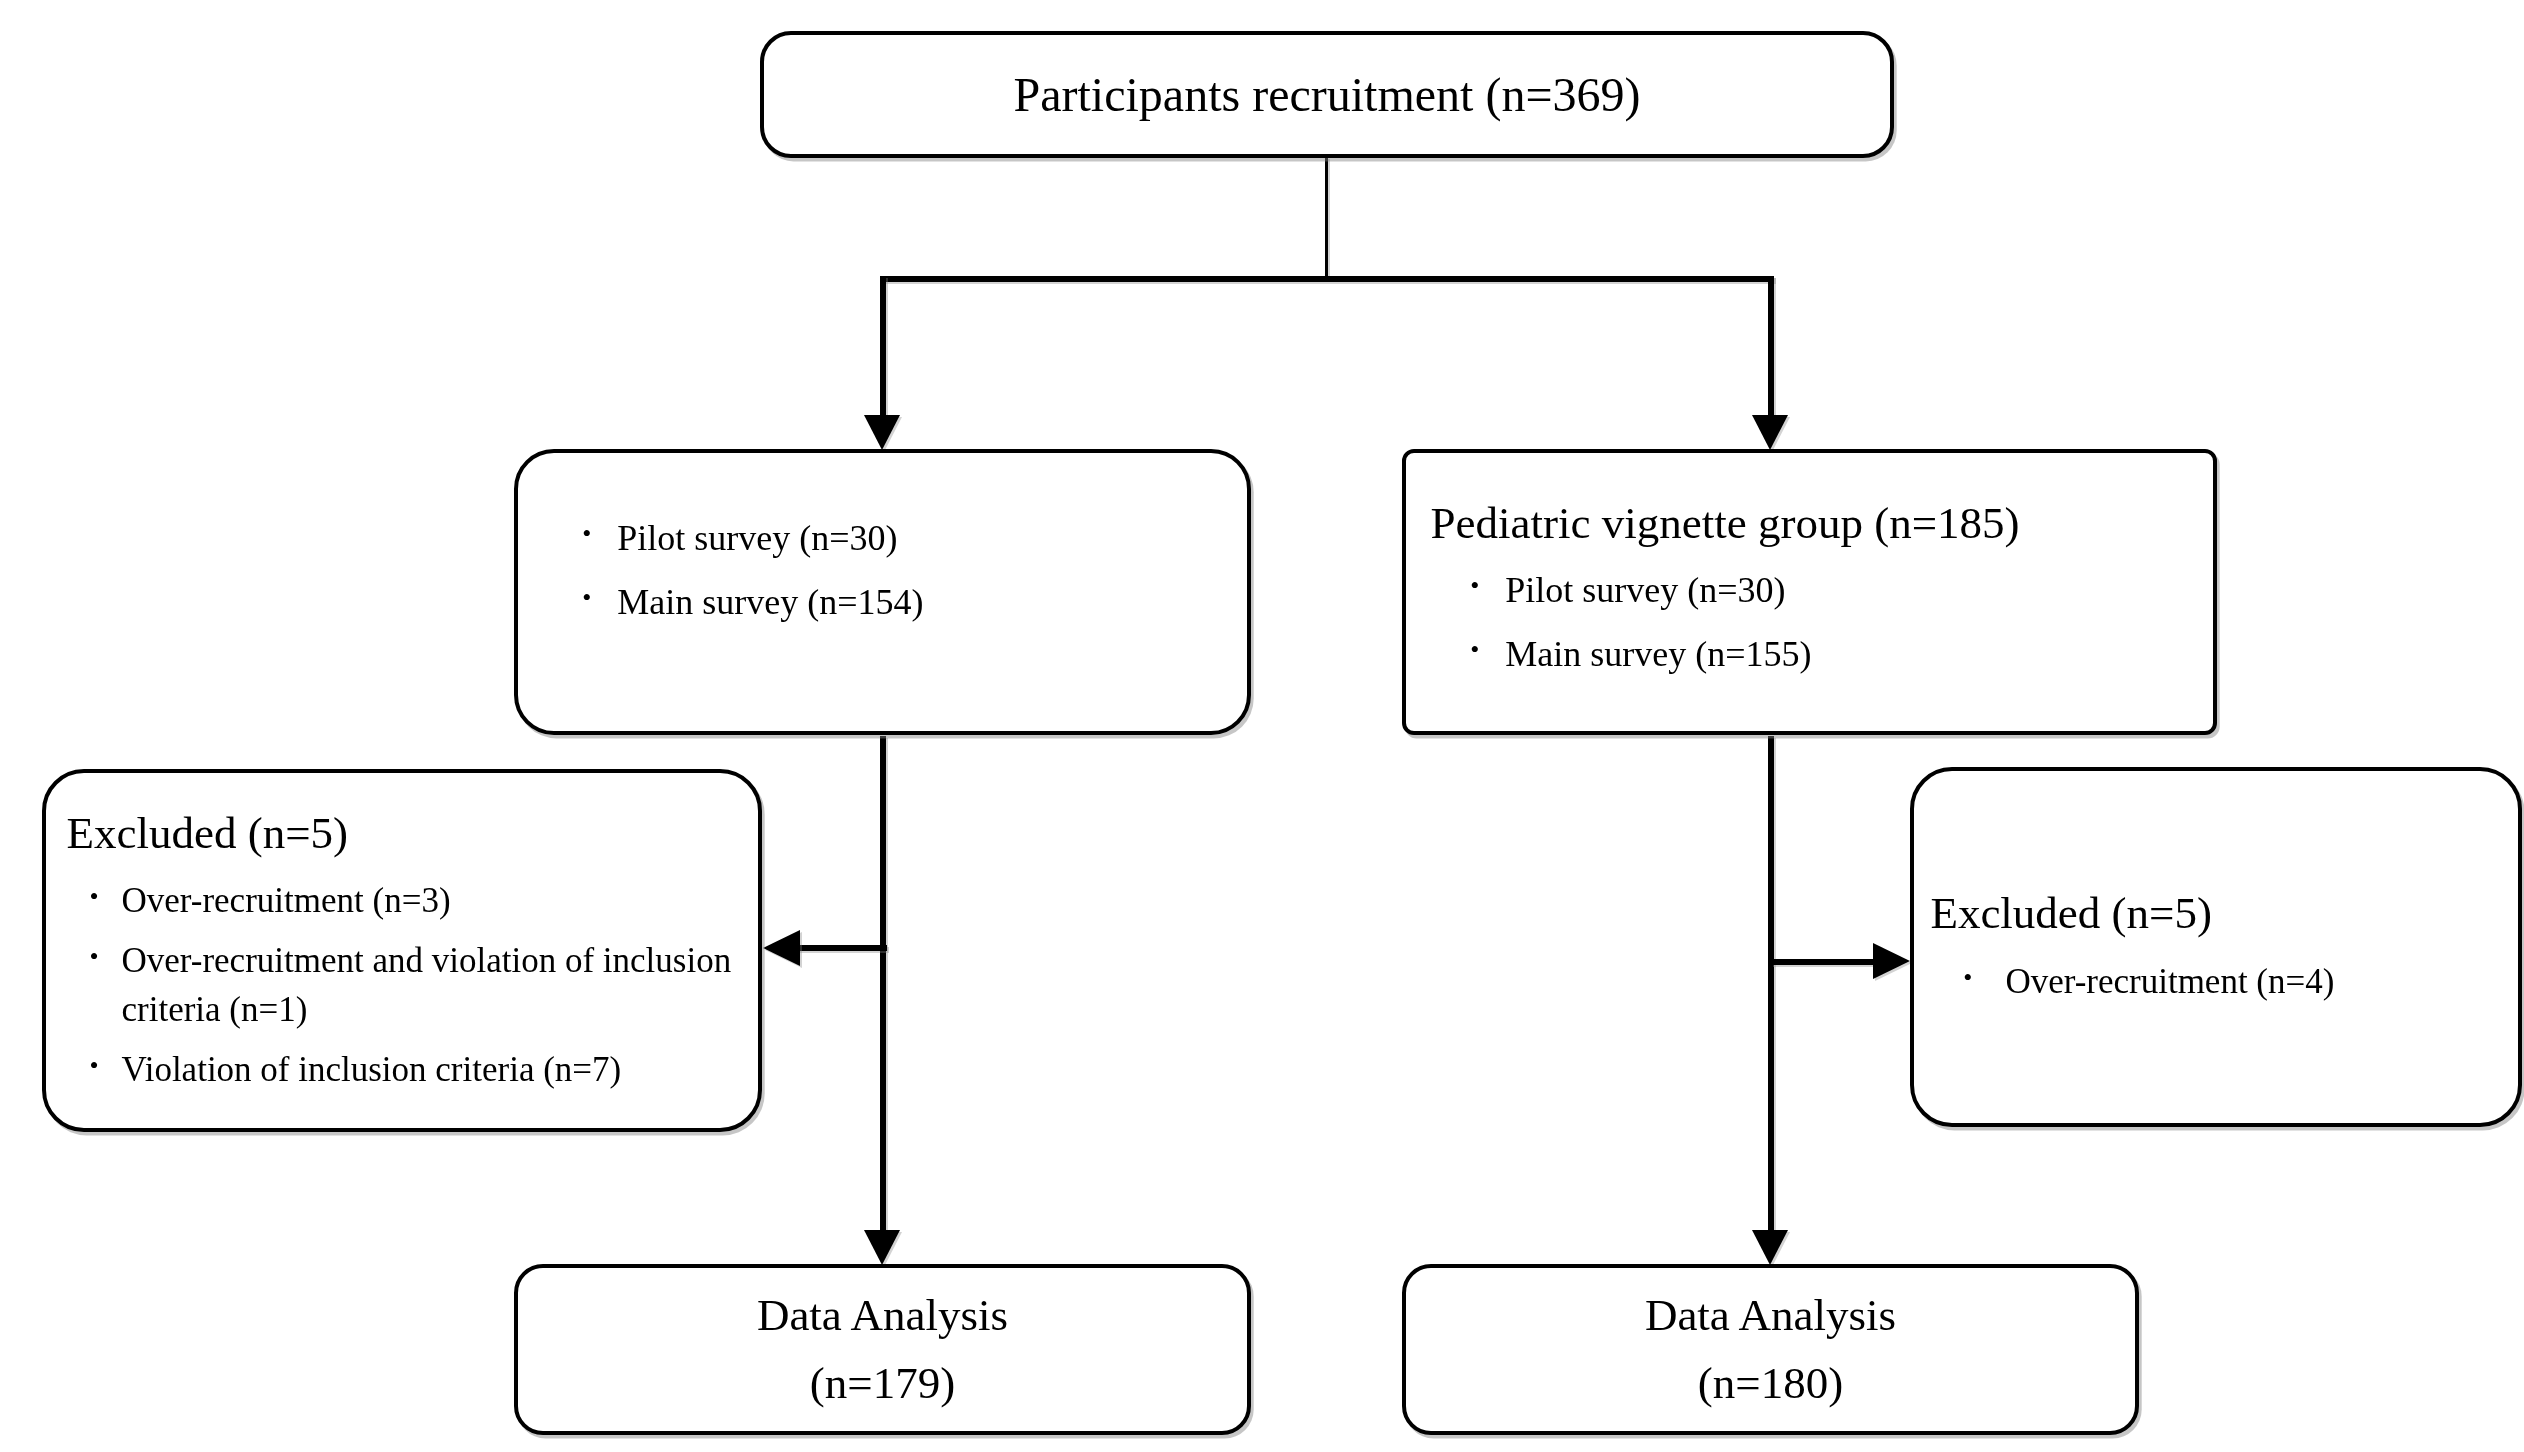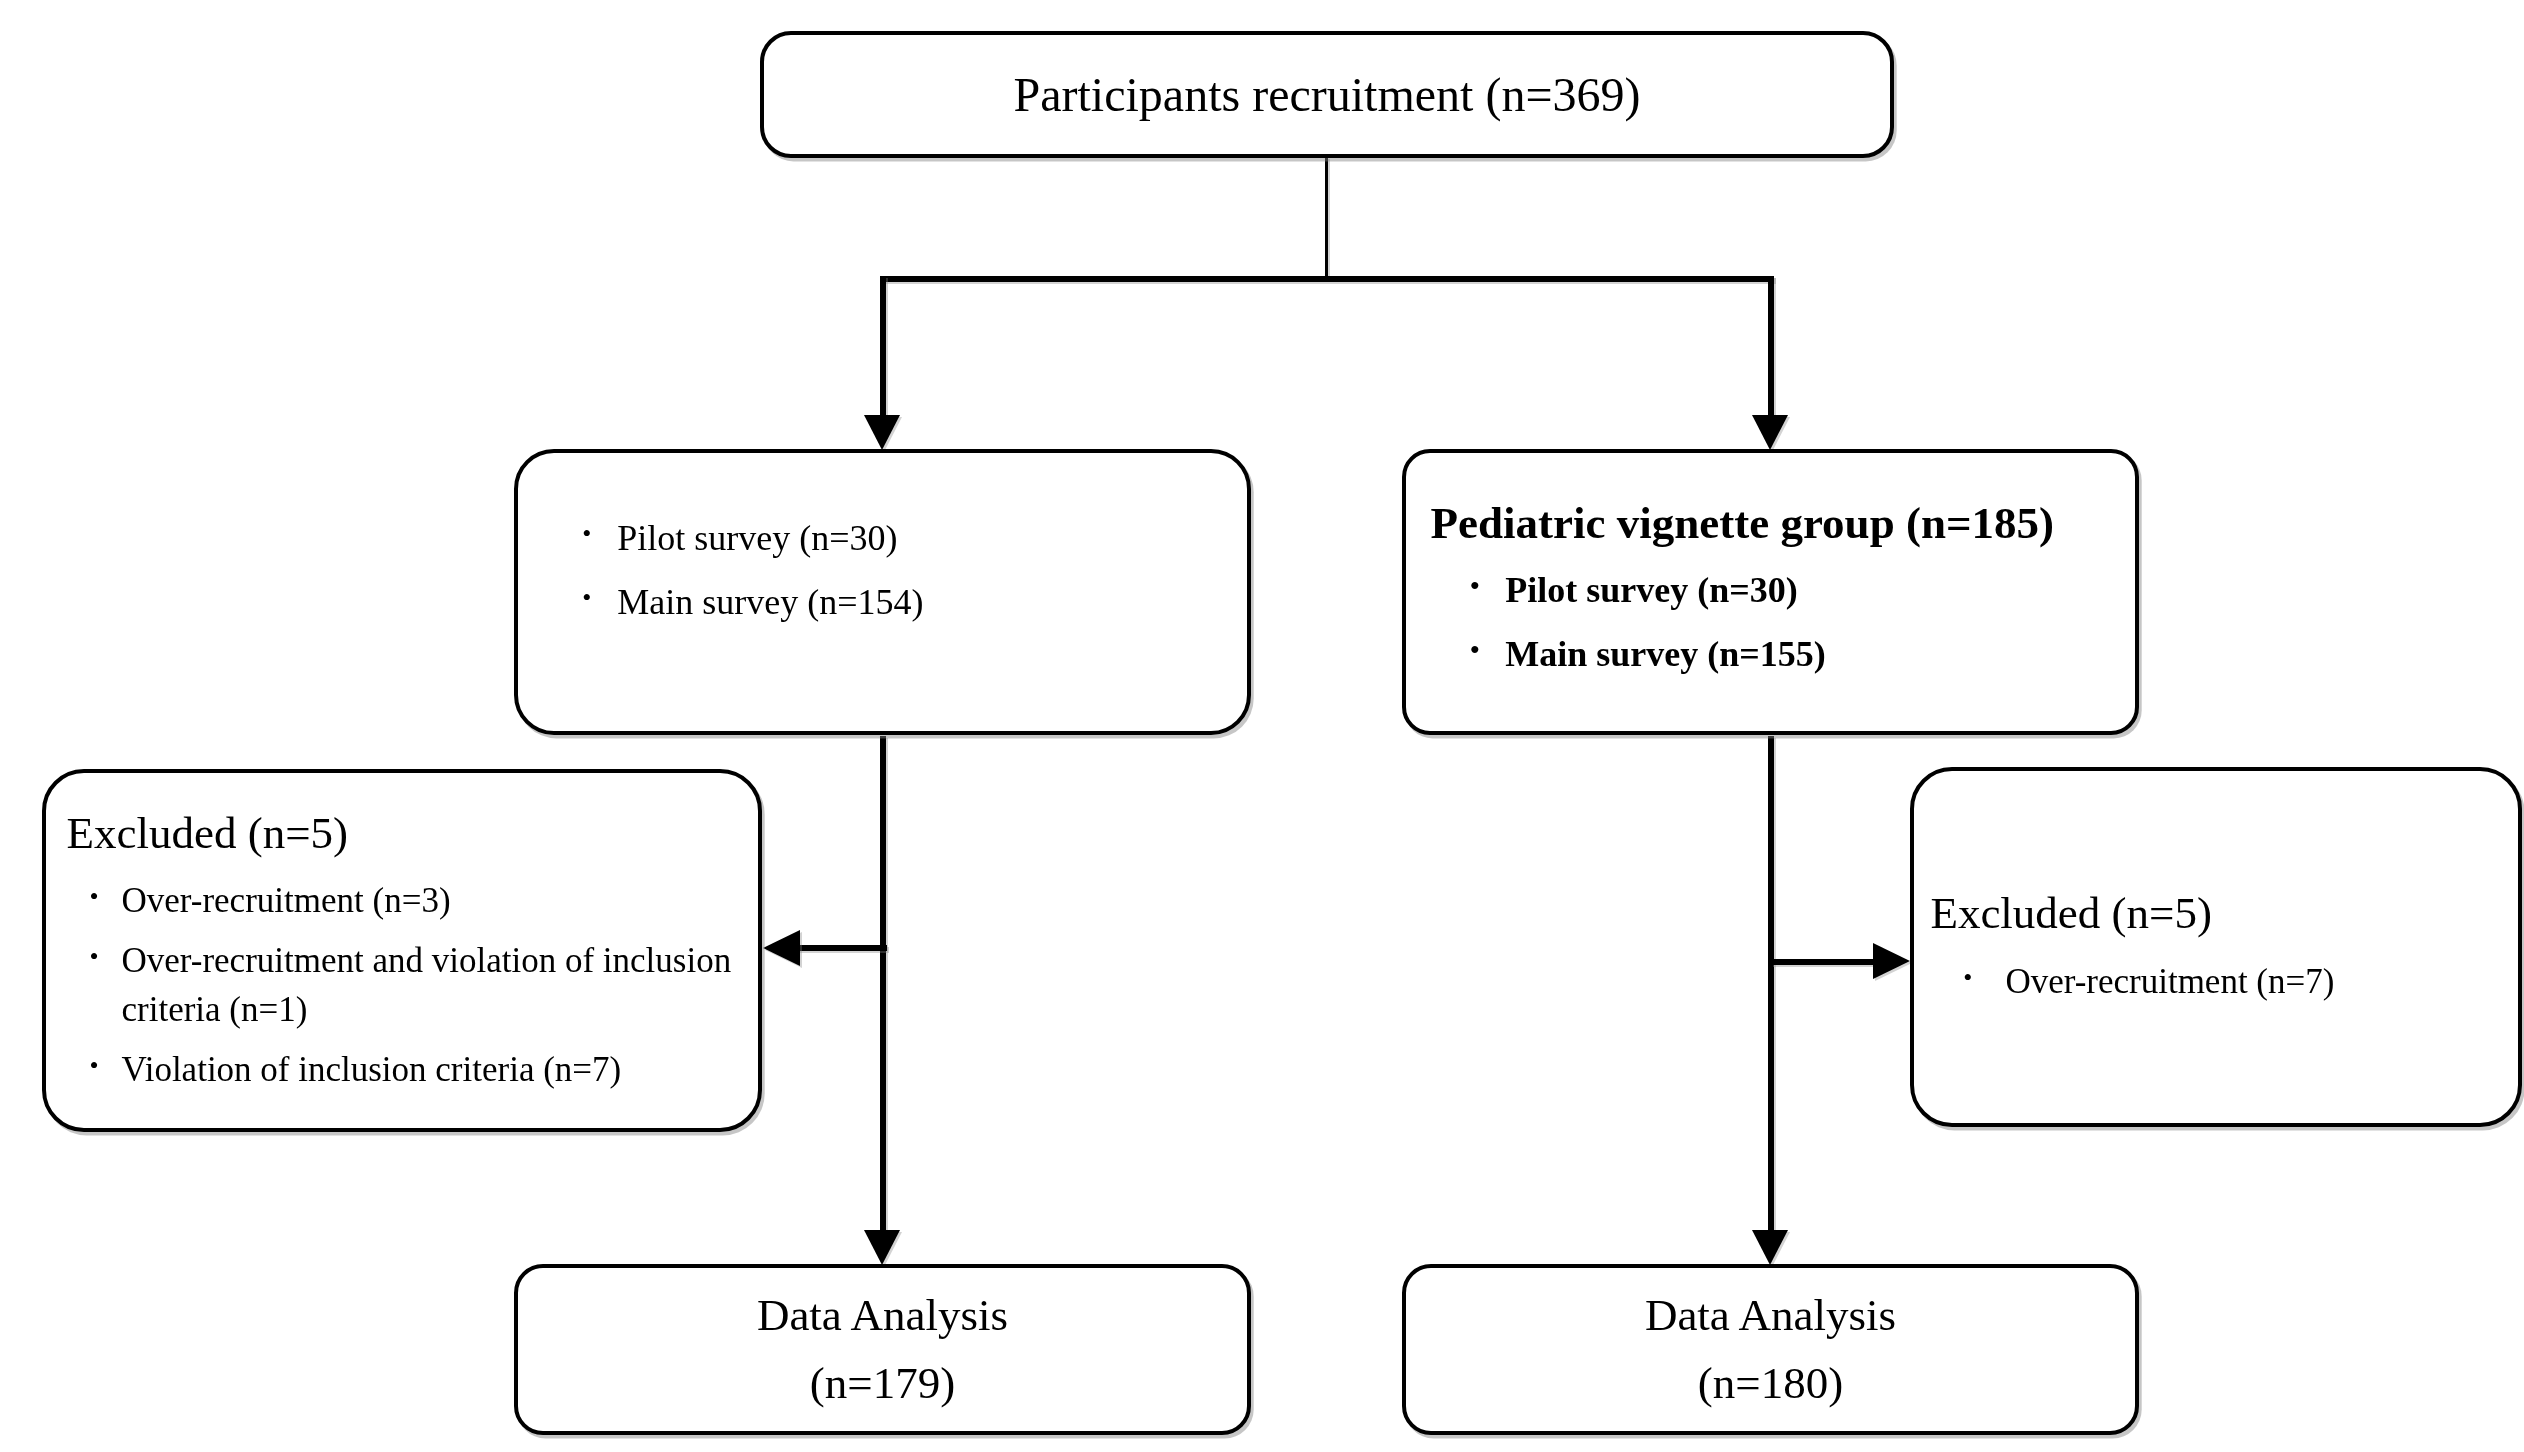--- a/index.html
+++ b/index.html
@@ -73,21 +73,21 @@
         <span class="bullet-marker">•</span>
         <span class="bullet-text">Pilot survey (n=30)</span>
       </div>
       <div class="bullet-row">
         <span class="bullet-marker">•</span>
         <span class="bullet-text">Main survey (n=154)</span>
       </div>
     </div>
   </div>
 
-  <div class="node" style="left:1402px;top:449px;width:737px;height:286px;border-radius:28px;padding:44px 24.6px 0 24.6px;font-weight:bold;">
+  <div class="node" style="left:1402px;top:449px;width:815px;height:286px;border-radius:12px;padding:44px 24.6px 0 24.6px;">
     <div class="heading">Pediatric vignette group (n=185)</div>
     <div class="bullets" style="margin-top:16.4px;gap:12.3px;padding-left:13.6px;">
       <div class="bullet-row">
         <span class="bullet-marker">•</span>
         <span class="bullet-text">Pilot survey (n=30)</span>
       </div>
       <div class="bullet-row">
         <span class="bullet-marker">•</span>
         <span class="bullet-text">Main survey (n=155)</span>
       </div>
@@ -110,21 +110,21 @@
         <span class="bullet-text" style="font-size:35px;">Violation of inclusion criteria (n=7)</span>
       </div>
     </div>
   </div>
 
   <div class="node" style="left:1910px;top:767px;width:612px;height:360px;border-radius:42px;padding:0 16.4px;justify-content:center;">
     <div class="heading">Excluded (n=5)</div>
     <div class="bullets" style="margin-top:17.7px;">
       <div class="bullet-row">
         <span class="bullet-marker" style="flex-basis:75px;">•</span>
-        <span class="bullet-text" style="font-size:35px;">Over-recruitment (n=7)</span>
+        <span class="bullet-text" style="font-size:35px;">Over-recruitment (n=4)</span>
       </div>
     </div>
   </div>
 
   <div class="node center" style="left:514px;top:1264px;width:737px;height:171px;border-radius:29px;">
     <div class="analysis-line">Data Analysis</div>
     <div class="analysis-line">(n=179)</div>
   </div>
 
   <div class="node center" style="left:1402px;top:1264px;width:737px;height:171px;border-radius:29px;">

